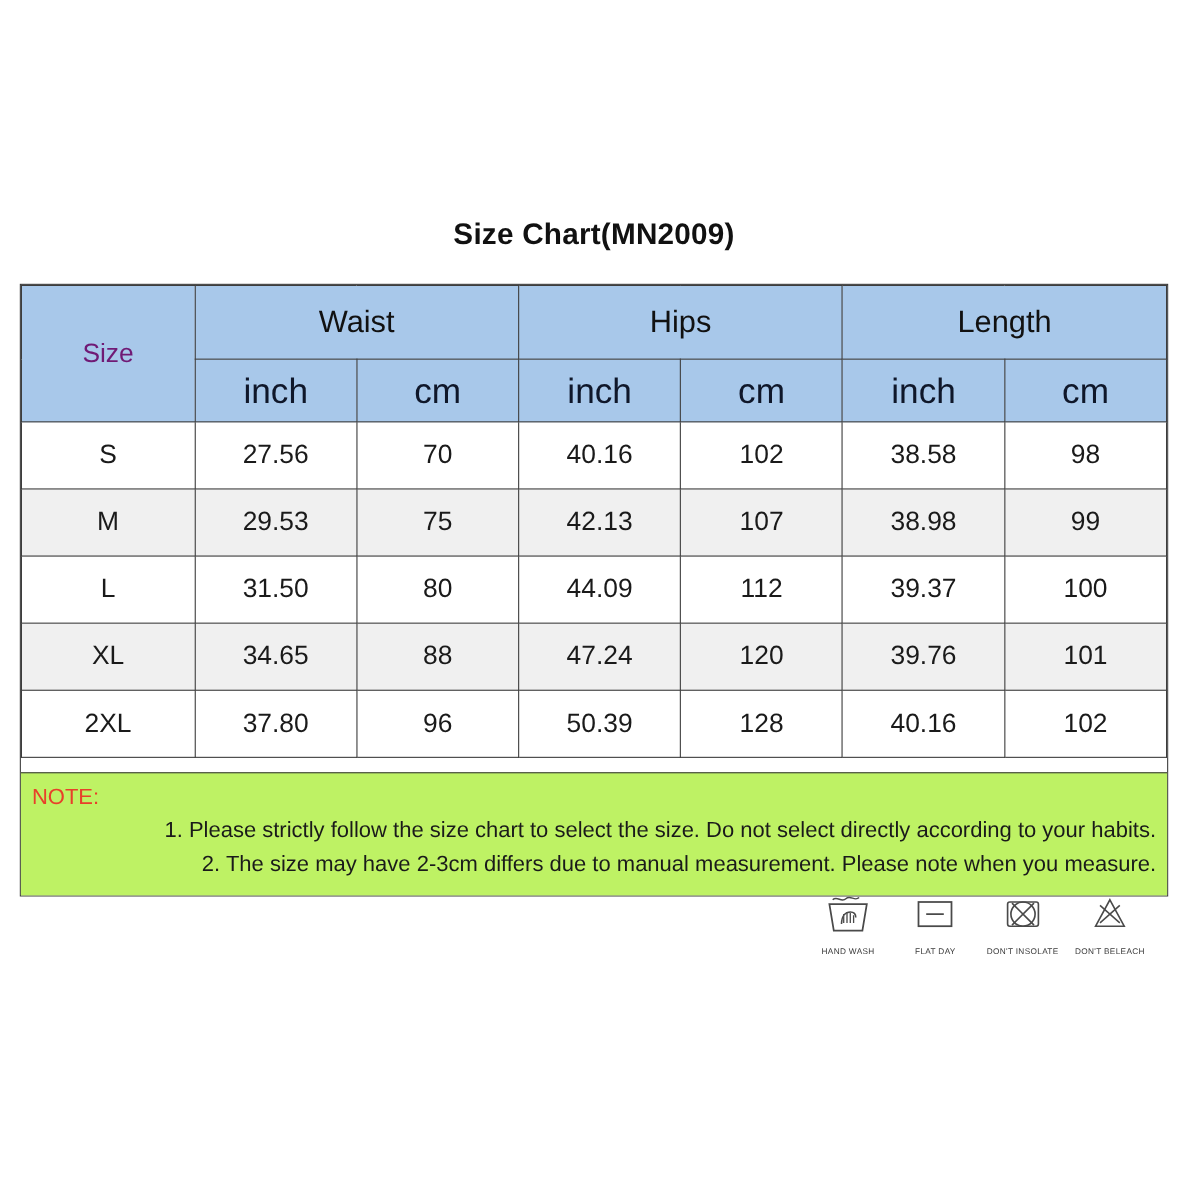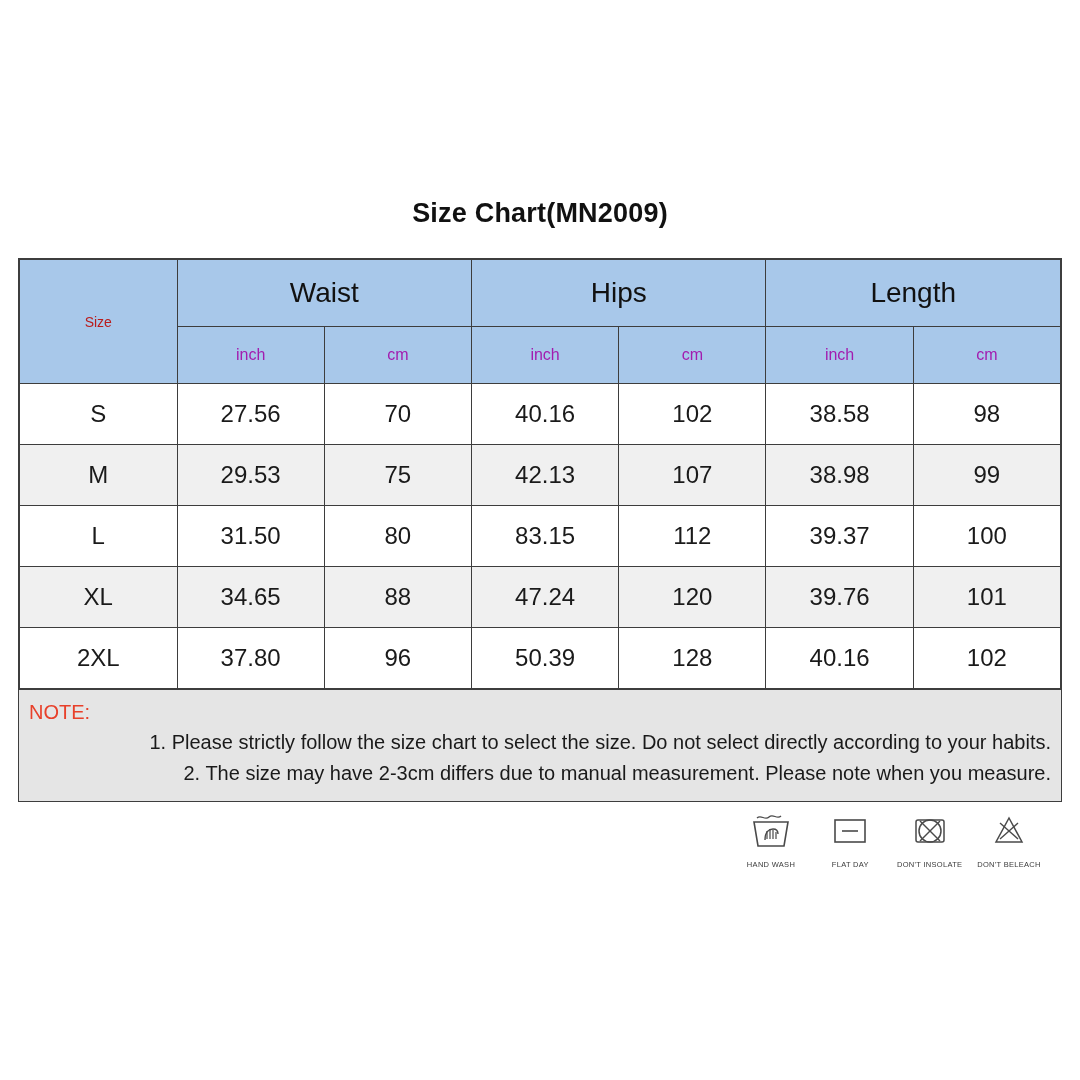--- a/index.html
+++ b/index.html
@@ -57,47 +57,48 @@
   .hdr {
     background: #a8c8ea;
   }
   .hdr-group {
     font-size: 28px;
     font-weight: bold;
     height: 66px;
     color: #111111;
   }
   .hdr-size {
-    font-size: 14px;
+    font-size: 24px;
     font-weight: bold;
-    color: #b91c1c;
+    color: #701a75;
   }
   .hdr-unit {
-    font-size: 16px;
+    font-size: 32px;
     height: 56px;
-    color: #a21caf;
+    color: #0f172a;
   }
   .data-row td {
     height: 60px;
     font-size: 24px;
     color: #1a1a1a;
   }
   .row-alt td {
     background: #f0f0f0;
   }
   .row-plain td {
     background: #ffffff;
   }
   .col-size { width: 138px; }
   .col-val { width: 129px; }
 
   .note-box {
     border-top: 1px solid #3d3d3d;
     padding: 8px 10px 12px 10px;
-    background: #e5e5e5;
+    background: #bef264;
+    margin-top: 13px;
   }
   .note-label {
     color: #e8402a;
     font-size: 20px;
     line-height: 1.45;
   }
   .note-line {
     font-size: 20px;
     line-height: 1.55;
     color: #1a1a1a;
@@ -180,21 +181,21 @@
           <td>75</td>
           <td>42.13</td>
           <td>107</td>
           <td>38.98</td>
           <td>99</td>
         </tr>
         <tr class="data-row row-plain">
           <td>L</td>
           <td>31.50</td>
           <td>80</td>
-          <td>83.15</td>
+          <td>44.09</td>
           <td>112</td>
           <td>39.37</td>
           <td>100</td>
         </tr>
         <tr class="data-row row-alt">
           <td>XL</td>
           <td>34.65</td>
           <td>88</td>
           <td>47.24</td>
           <td>120</td>

